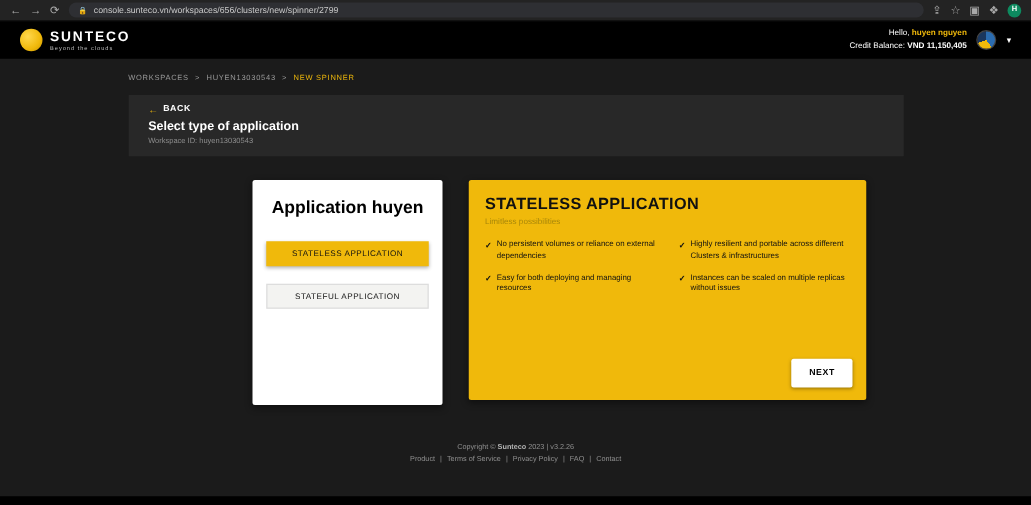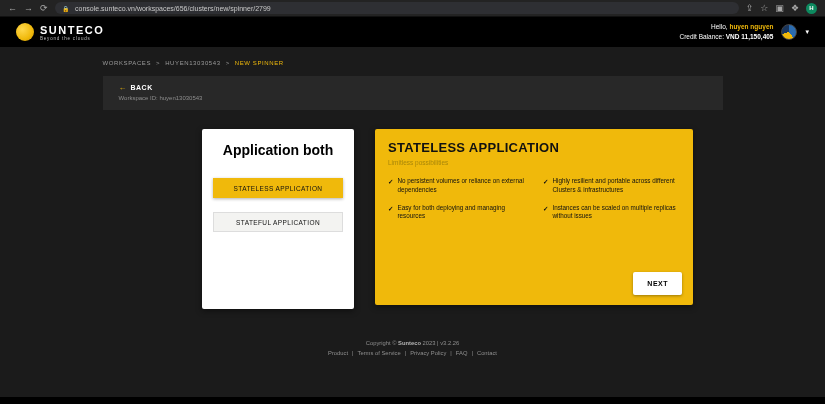--- a/index.html
+++ b/index.html
@@ -169,26 +169,27 @@
       <span class="crumb">HUYEN13030543</span>
       <span>&gt;</span>
       <span class="crumb active">NEW SPINNER</span>
     </div>
 
     <div class="title-strip">
       <div class="back-row">
         <span class="back-arrow">←</span>
         <span class="back-label">BACK</span>
       </div>
+      <div class="page-title">Select type of application</div>
       <div class="workspace-id">Workspace ID: huyen13030543</div>
     </div>
 
     <div class="cards-row">
       <div class="type-card">
-        <div class="type-card-title">Application both</div>
+        <div class="type-card-title">Application huyen</div>
         <div class="type-options">
           <button class="type-btn selected">STATELESS APPLICATION</button>
           <button class="type-btn unselected">STATEFUL APPLICATION</button>
         </div>
       </div>
 
       <div class="detail-card">
         <div class="detail-title">STATELESS APPLICATION</div>
         <div class="detail-subtitle">Limitless possibilities</div>
         <div class="features">

